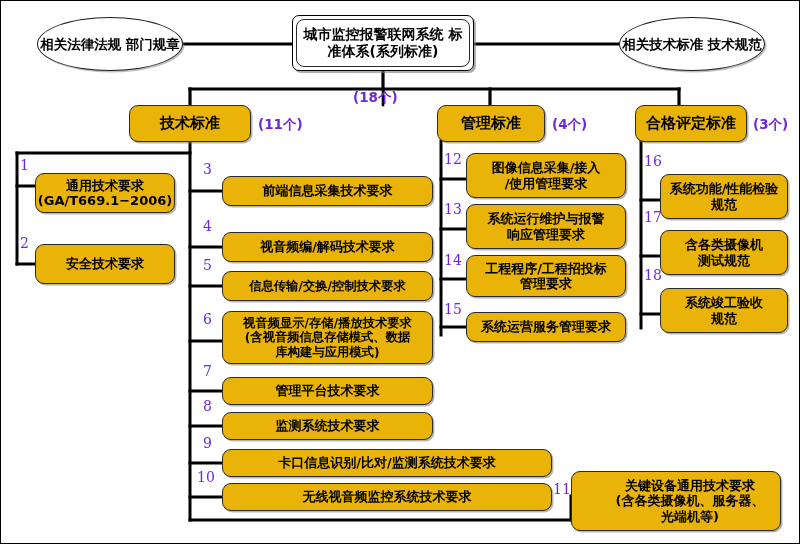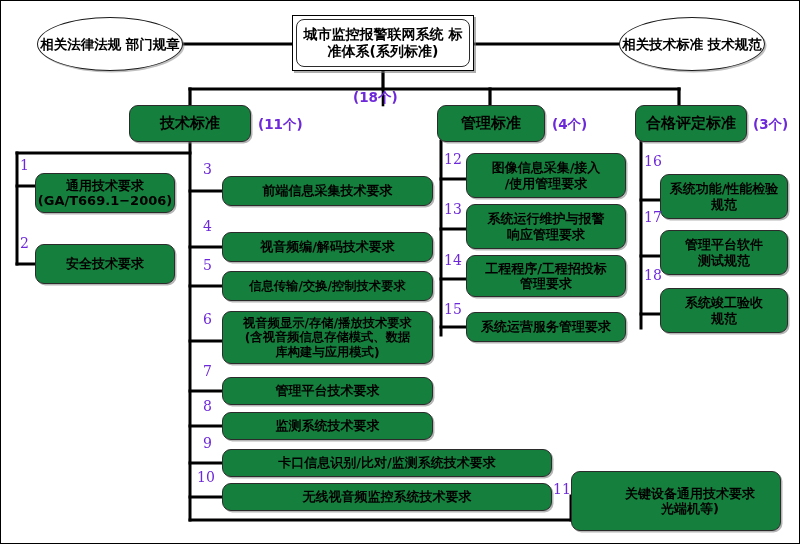--- a/index.html
+++ b/index.html
@@ -23,40 +23,40 @@
     position: absolute;
     left: 0; top: 0;
     width: 800px;
     height: 544px;
     pointer-events: none;
   }
   
   .node {
     position: absolute;
     box-sizing: border-box;
-    background: #15803d;
+    background: #eab308;
     border: 1.3px solid #2b2b2b;
     border-radius: 9px;
     display: flex;
     align-items: center;
     justify-content: center;
     text-align: center;
     color: #000;
     line-height: 1.18;
     z-index: 3;
     box-shadow: 1.5px 1.5px 0 rgba(120,120,120,0.55);
   }
   .node span { display: block; padding: 0 3px; }
 
   .root-outer {
     position: absolute;
     box-sizing: border-box;
     background: #ffffff;
     border: 1.3px solid #000;
-    border-radius: 0;
+    border-radius: 7px;
     z-index: 3;
     box-shadow: 2px 2px 0 rgba(120,120,120,0.6);
   }
   .root-inner {
     position: absolute;
     left: 3px; top: 3px; right: 3px; bottom: 3px;
     border: 1.2px solid #2b2b2b;
     border-radius: 8px;
     background: #fff;
     display: flex;
@@ -243,20 +243,21 @@
 
   <div class="lbl idx-lbl" style="left:196px; top:468px;">10</div>
   <div class="node leaf" style="left:221px; top:482px; width:330px; height:28px;">
     <span>无线视音频监控系统技术要求</span>
   </div>
 
   <div class="lbl idx-lbl" style="left:552px; top:480px;">11</div>
   <div class="node leaf" style="left:570px; top:470px; width:210px; height:60px;padding-left:28px;">
     <div>
       <span>关键设备通用技术要求</span>
+      <span>(含各类摄像机、服务器、</span>
       <span>光端机等)</span>
     </div>
   </div>
 
   <div class="lbl idx-lbl" style="left:443px; top:150px;">12</div>
   <div class="node leaf" style="left:465px; top:152px; width:160px; height:45px;">
     <div>
       <span>图像信息采集/接入</span>
       <span>/使用管理要求</span>
     </div>
@@ -287,21 +288,21 @@
   <div class="node leaf" style="left:659px; top:173px; width:128px; height:45px;">
     <div>
       <span>系统功能/性能检验</span>
       <span>规范</span>
     </div>
   </div>
 
   <div class="lbl idx-lbl" style="left:643px; top:208px;">17</div>
   <div class="node leaf" style="left:659px; top:229px; width:128px; height:45px;">
     <div>
-      <span>管理平台软件</span>
+      <span>含各类摄像机</span>
       <span>测试规范</span>
     </div>
   </div>
 
   <div class="lbl idx-lbl" style="left:643px; top:266px;">18</div>
   <div class="node leaf" style="left:659px; top:287px; width:128px; height:45px;">
     <div>
       <span>系统竣工验收</span>
       <span>规范</span>
     </div>

